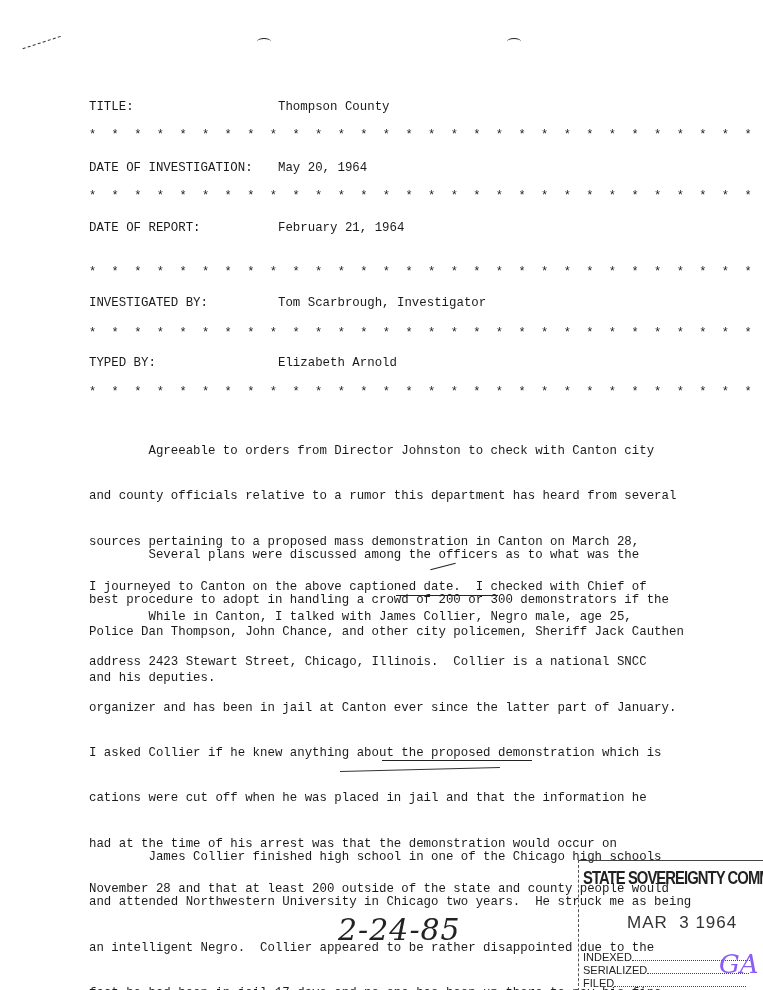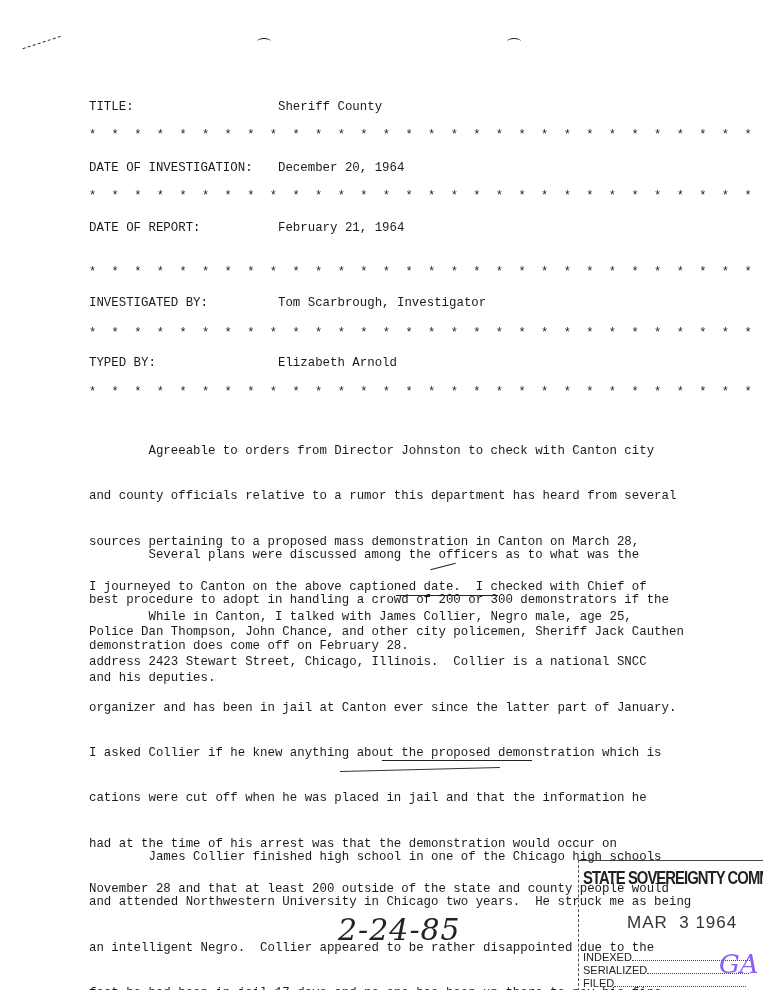--- a/index.html
+++ b/index.html
@@ -29,27 +29,27 @@
 <body>
 
 <div>
 
   <div class="abs" style="left:22px;top:42px;width:40px;height:2px;border-top:1.5px dashed #333;transform:rotate(-18deg);"></div>
   <div class="mark" style="left:257px;top:38px;width:14px;height:6px;"></div>
   <div class="mark" style="left:507px;top:38px;width:14px;height:6px;"></div>
 
   <div>
     <span class="field-label mono" style="top:100px;">TITLE:</span>
-    <span class="field-value mono" style="top:100px;">Sheriff County</span>
+    <span class="field-value mono" style="top:100px;">Thompson County</span>
   </div>
   <div class="stars mono" style="top:128px;">* * * * * * * * * * * * * * * * * * * * * * * * * * * * * * * * * * * * * * *</div>
 
   <div>
     <span class="field-label mono" style="top:161px;">DATE OF INVESTIGATION:</span>
-    <span class="field-value mono" style="top:161px;">December 20, 1964</span>
+    <span class="field-value mono" style="top:161px;">May 20, 1964</span>
   </div>
   <div class="stars mono" style="top:189px;">* * * * * * * * * * * * * * * * * * * * * * * * * * * * * * * * * * * * * * *</div>
 
   <div>
     <span class="field-label mono" style="top:221px;">DATE OF REPORT:</span>
     <span class="field-value mono" style="top:221px;">February 21, 1964</span>
   </div>
   <div class="stars mono" style="top:265px;">* * * * * * * * * * * * * * * * * * * * * * * * * * * * * * * * * * * * * * *</div>
 
   <div>
@@ -69,21 +69,20 @@
     <div>and county officials relative to a rumor this department has heard from several</div>
     <div>sources pertaining to a proposed mass demonstration in Canton on March 28,</div>
     <div>I journeyed to Canton on the above captioned date.  I checked with Chief of</div>
     <div>Police Dan Thompson, John Chance, and other city policemen, Sheriff Jack Cauthen</div>
     <div>and his deputies.</div>
   </div>
 
   <div class="para mono" style="top:518px;">
     <div>        Several plans were discussed among the officers as to what was the</div>
     <div>best procedure to adopt in handling a crowd of 200 or 300 demonstrators if the</div>
-    <div>demonstration does come off on February 28.</div>
   </div>
 
   <div class="abs" style="left:430px;top:566px;width:26px;height:0;border-top:1.5px solid #222;transform:rotate(-14deg);"></div>
 
   <div class="para mono" style="top:580px;">
     <div>        While in Canton, I talked with James Collier, Negro male, age 25,</div>
     <div>address 2423 Stewart Street, Chicago, Illinois.  Collier is a national SNCC</div>
     <div>organizer and has been in jail at Canton ever since the latter part of January.</div>
     <div>I asked Collier if he knew anything about the proposed demonstration which is</div>
     <div>cations were cut off when he was placed in jail and that the information he</div>

